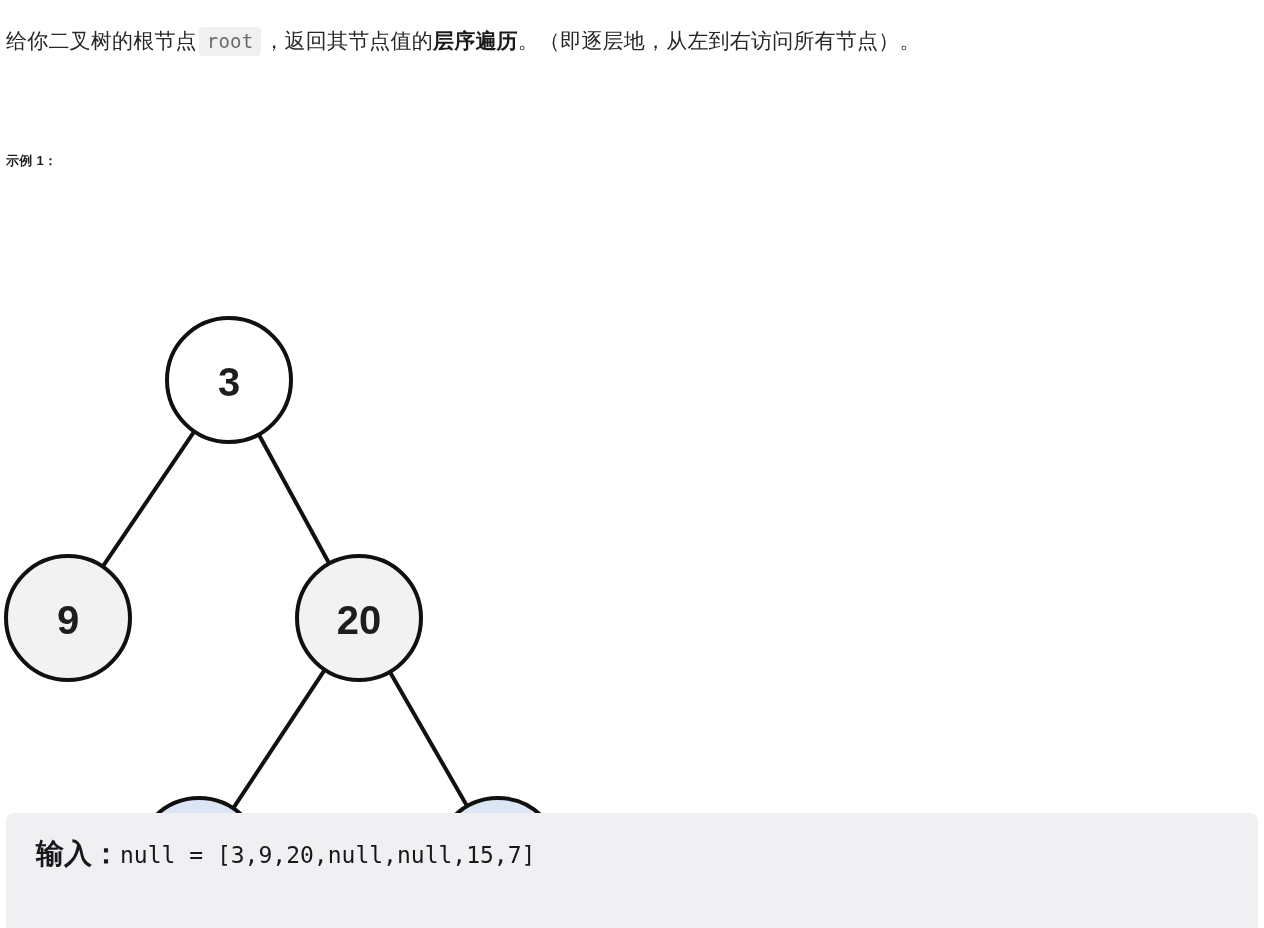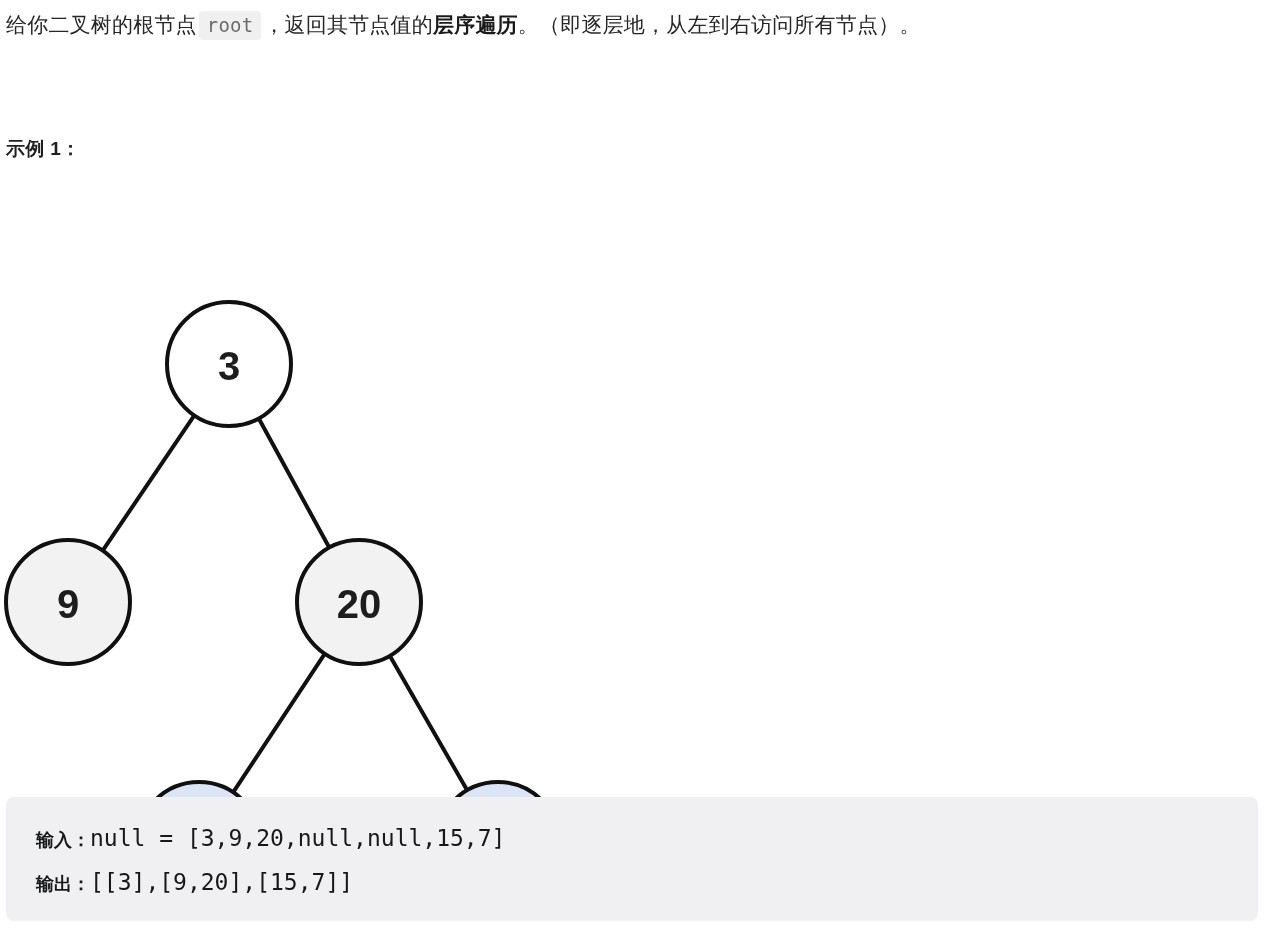--- a/index.html
+++ b/index.html
@@ -13,20 +13,21 @@
     font-family: "Liberation Sans", "DejaVu Sans", sans-serif;
     color: #262626;
     overflow: hidden;
     position: relative;
   }
 
   .page {
     position: relative;
     width: 1264px;
     height: 832px;
+    margin-top: 16px;
   }
 
   
   .statement {
     position: absolute;
     left: 6px;
     top: 8px;
     width: 1250px;
     font-size: 21px;
     line-height: 34px;
@@ -47,21 +48,21 @@
     border-radius: 4px;
     padding: 3px 8px 4px 8px;
     margin: 0 2px;
   }
 
   
   .example-heading {
     position: absolute;
     left: 6px;
     top: 136px;
-    font-size: 19px;
+    font-size: 13px;
     font-weight: bold;
     color: #1f1f1f;
     letter-spacing: 0.3px;
   }
 
   
   .tree-wrap {
     position: absolute;
     left: 0px;
     top: 182px;
@@ -95,21 +96,21 @@
   .code-line {
     font-family: "DejaVu Sans Mono", "Liberation Mono", monospace;
     font-size: 23px;
     line-height: 42px;
     color: #17181a;
     white-space: pre;
   }
   .code-line .label {
     font-family: "Liberation Sans", "DejaVu Sans", sans-serif;
     font-weight: bold;
-    font-size: 18px;
+    font-size: 28px;
   }
 </style>
 </head>
 <body>
 
 <div class="page">
 
   <div class="statement">
     <span class="seg">给你二叉树的根节点</span><span class="inline-code">root</span><span class="seg">，返回其节点值的</span><span class="strong">层序遍历</span><span class="seg">。（即逐层地，从左到右访问所有节点）。</span>
   </div>
@@ -144,16 +145,15 @@
           <g>
             <circle cx="498" cy="662" r="62" fill="#dbe5f6" stroke="#101010" stroke-width="4"></circle>
             <text x="498" y="664" class="node-label">7</text>
           </g>
         </g>
     </svg>
   </div>
 
   <div class="code-block">
     <div class="code-line"><span class="label">输入：</span><span>null = [3,9,20,null,null,15,7]</span></div>
-    <div class="code-line"><span class="label">输出：</span><span>[[3],[9,20],[15,7]]</span></div>
   </div>
 
 </div>
 
 </body></html>

